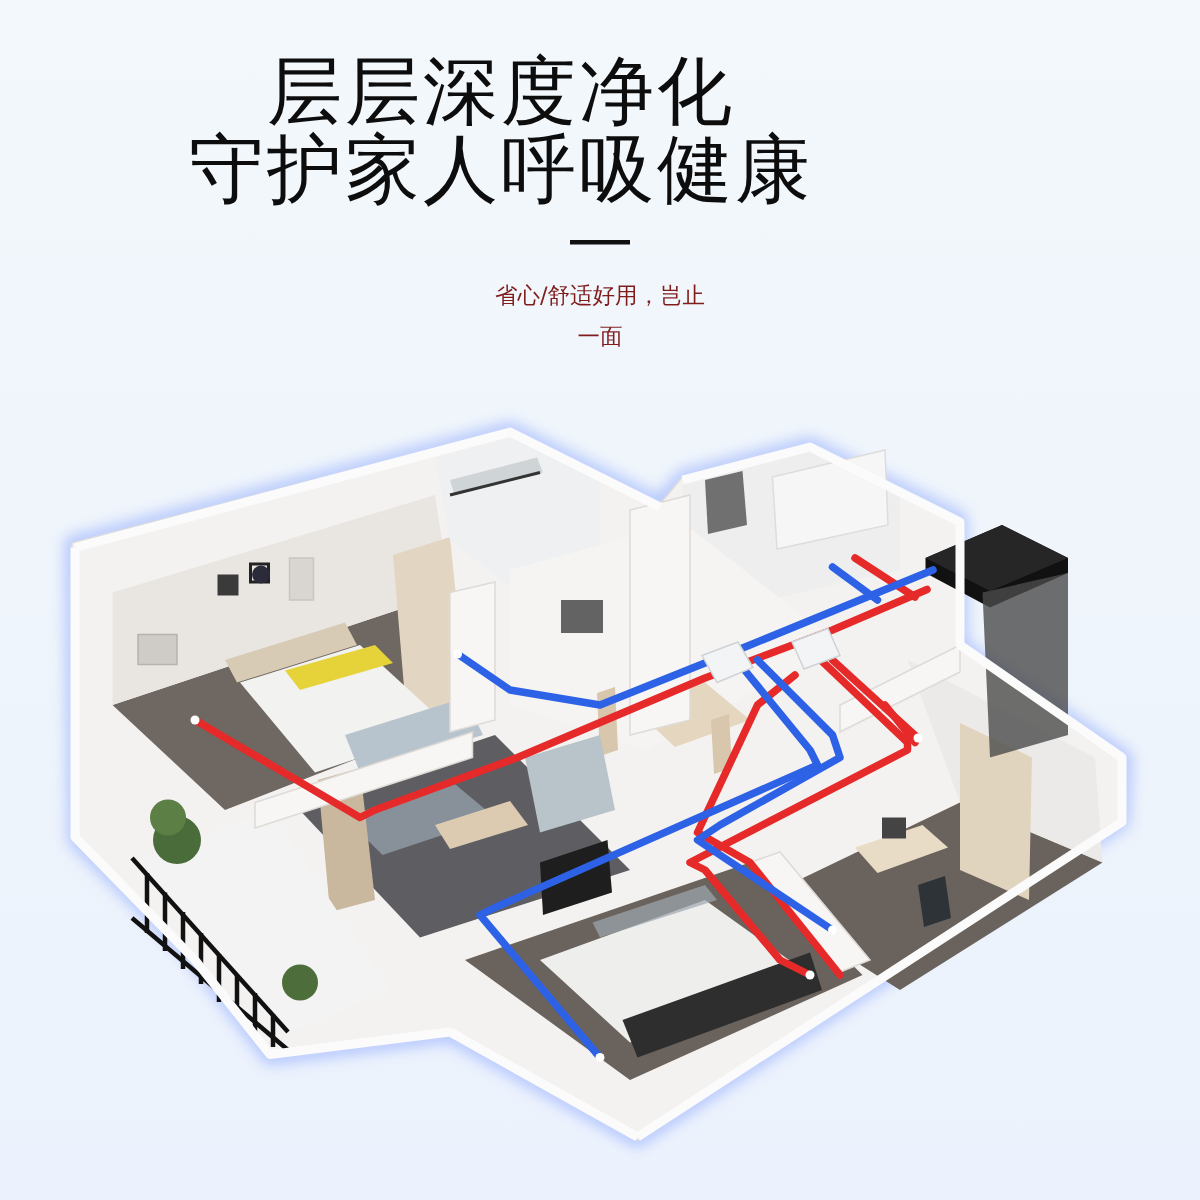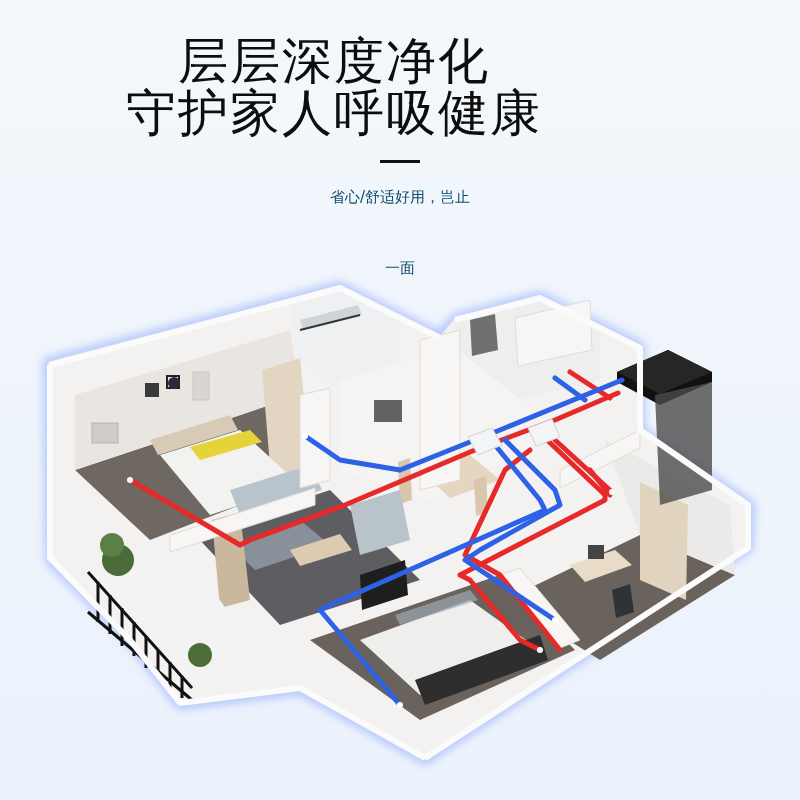--- a/index.html
+++ b/index.html
@@ -14,24 +14,24 @@
       color: #0d0d0d; font-weight: normal; font-size: 50px; letter-spacing: 2px;
       line-height: 58px;
     }
     .headline.l1 { top: 32px; }
     .headline.l2 { top: 84px; }
     .divider {
       position: absolute; left: 380px; top: 160px; width: 40px; height: 3px; background: #111;
     }
     .subtitle {
       position: absolute; left: 0; width: 800px; text-align: center;
-      color: #0c4a6e; font-size: 15px; line-height: 27px;
+      color: #7f1d1d; font-size: 15px; line-height: 27px;
     }
     .subtitle.s1 { top: 184px; }
-    .subtitle.s2 { top: 211px; margin-top: 44px; }
+    .subtitle.s2 { top: 211px; }
     .scene { position: absolute; left: 0; top: 0; width: 800px; height: 800px; }
   </style>
 </head>
 <body>
 
 <div class="headline l1">层层深度净化</div>
 <div class="headline l2">守护家人呼吸健康</div>
 <div class="divider"></div>
 <div class="subtitle s1">省心/舒适好用，岂止</div>
 <div class="subtitle s2">一面</div>

